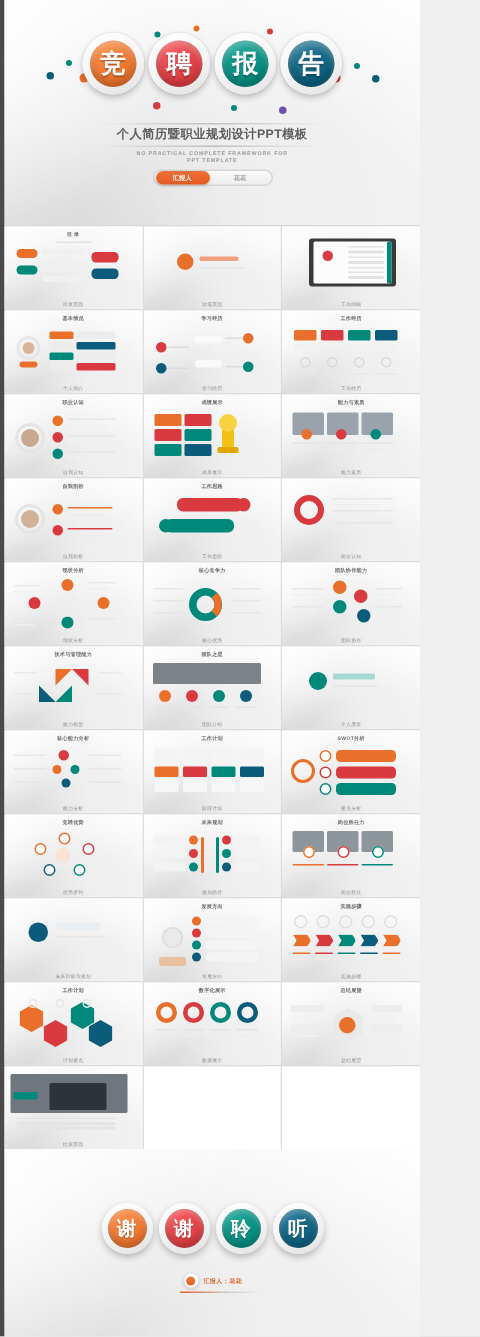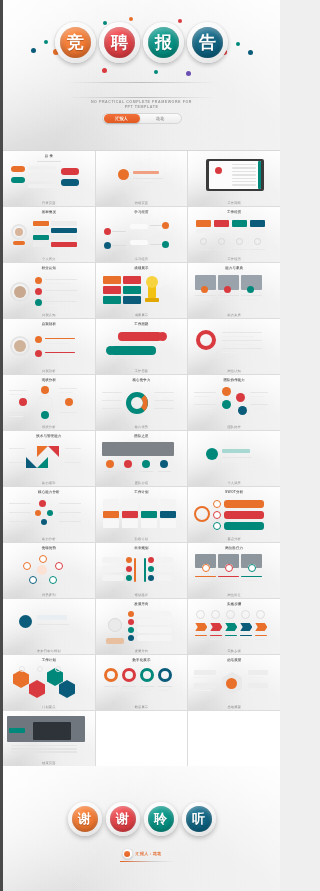--- a/index.html
+++ b/index.html
@@ -183,20 +183,21 @@
       </div>
       <div class="cbubble">
         <div class="inner" id="hb2" style="background: radial-gradient(circle at 34% 28%, rgb(30, 167, 153), rgb(0, 137, 123) 70%);">报</div>
       </div>
       <div class="cbubble">
         <div class="inner" id="hb3" style="background: radial-gradient(circle at 34% 28%, rgb(40, 122, 152), rgb(10, 92, 122) 70%);">告</div>
       </div>
     </div>
 
     <div class="rule"></div>
+    <div class="subtitle">个人简历暨职业规划设计PPT模板</div>
     <div class="rule rule2"></div>
     <div class="en1">NO PRACTICAL COMPLETE FRAMEWORK FOR</div>
     <div class="en2">PPT TEMPLATE</div>
 
     <div class="pill">
       <div class="seg-a">汇报人</div>
       <div class="seg-b">花花</div>
     </div>
   </div>
 

